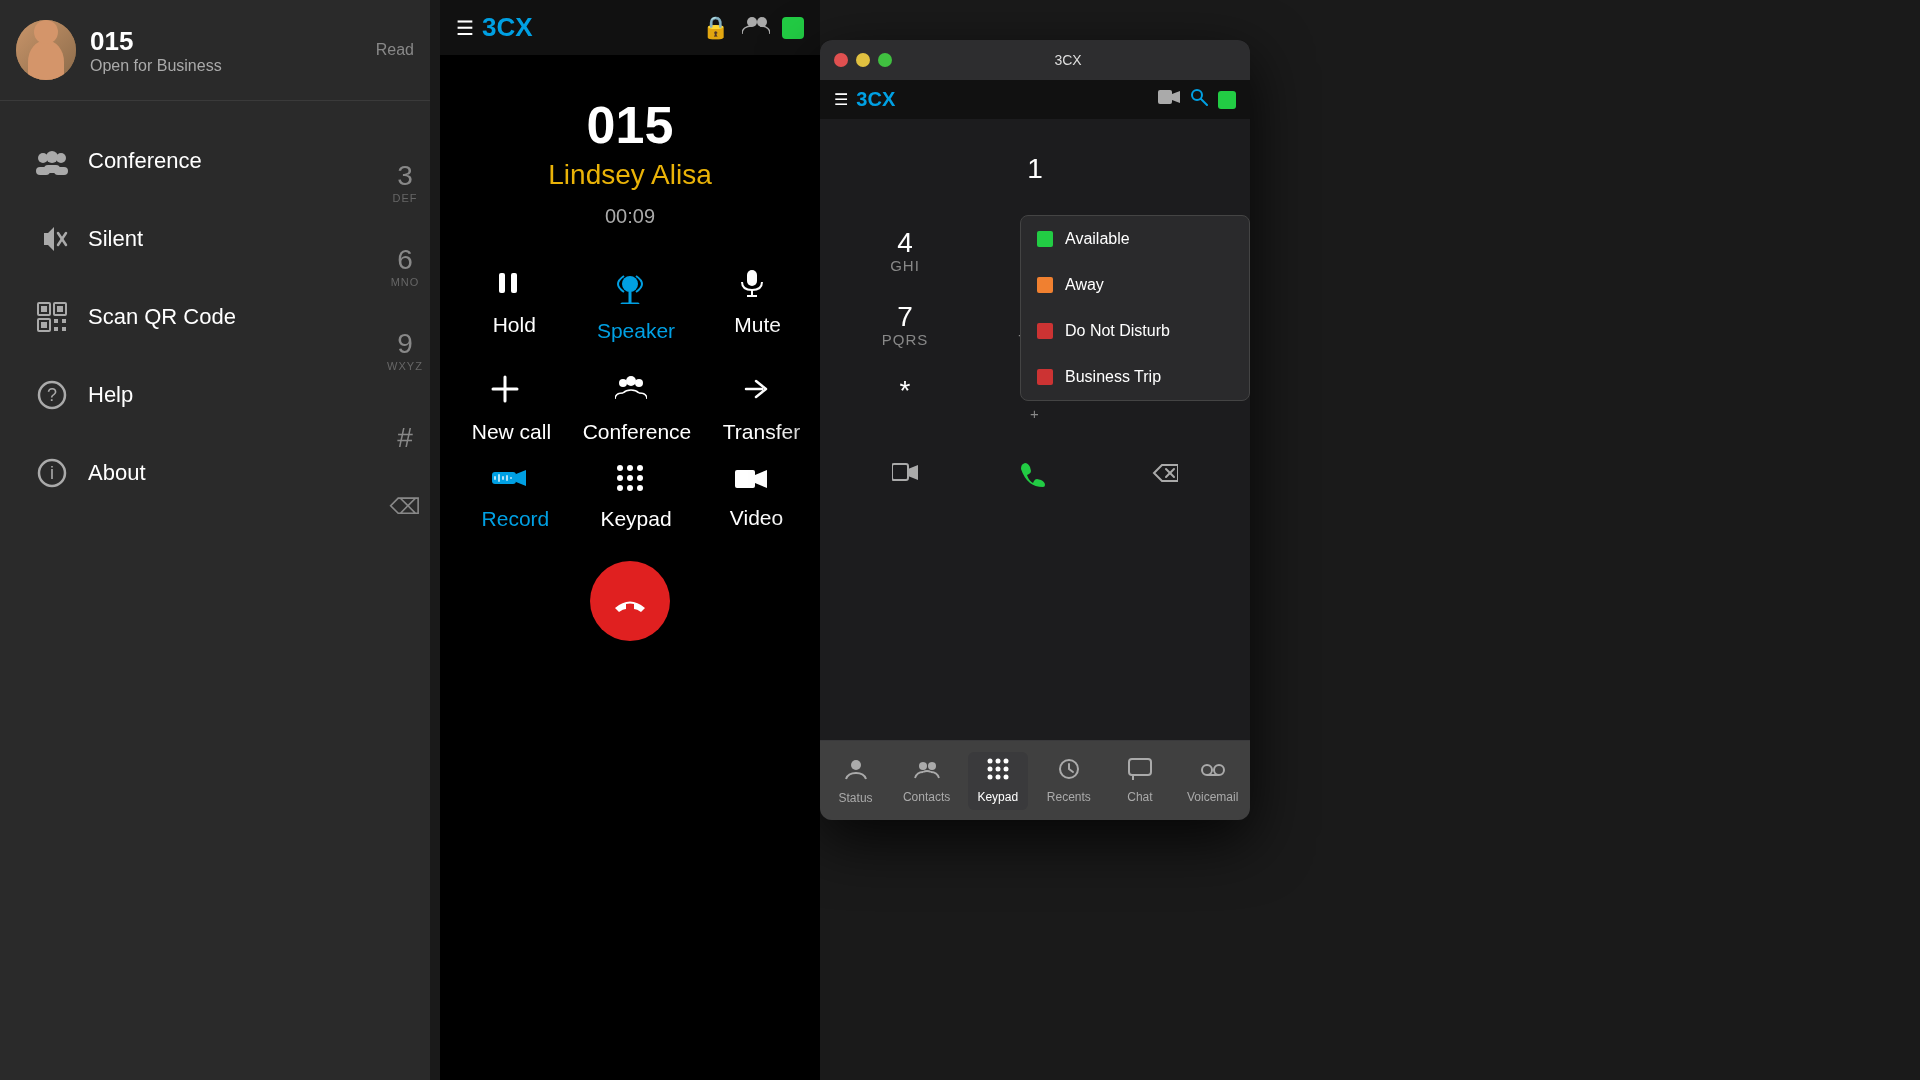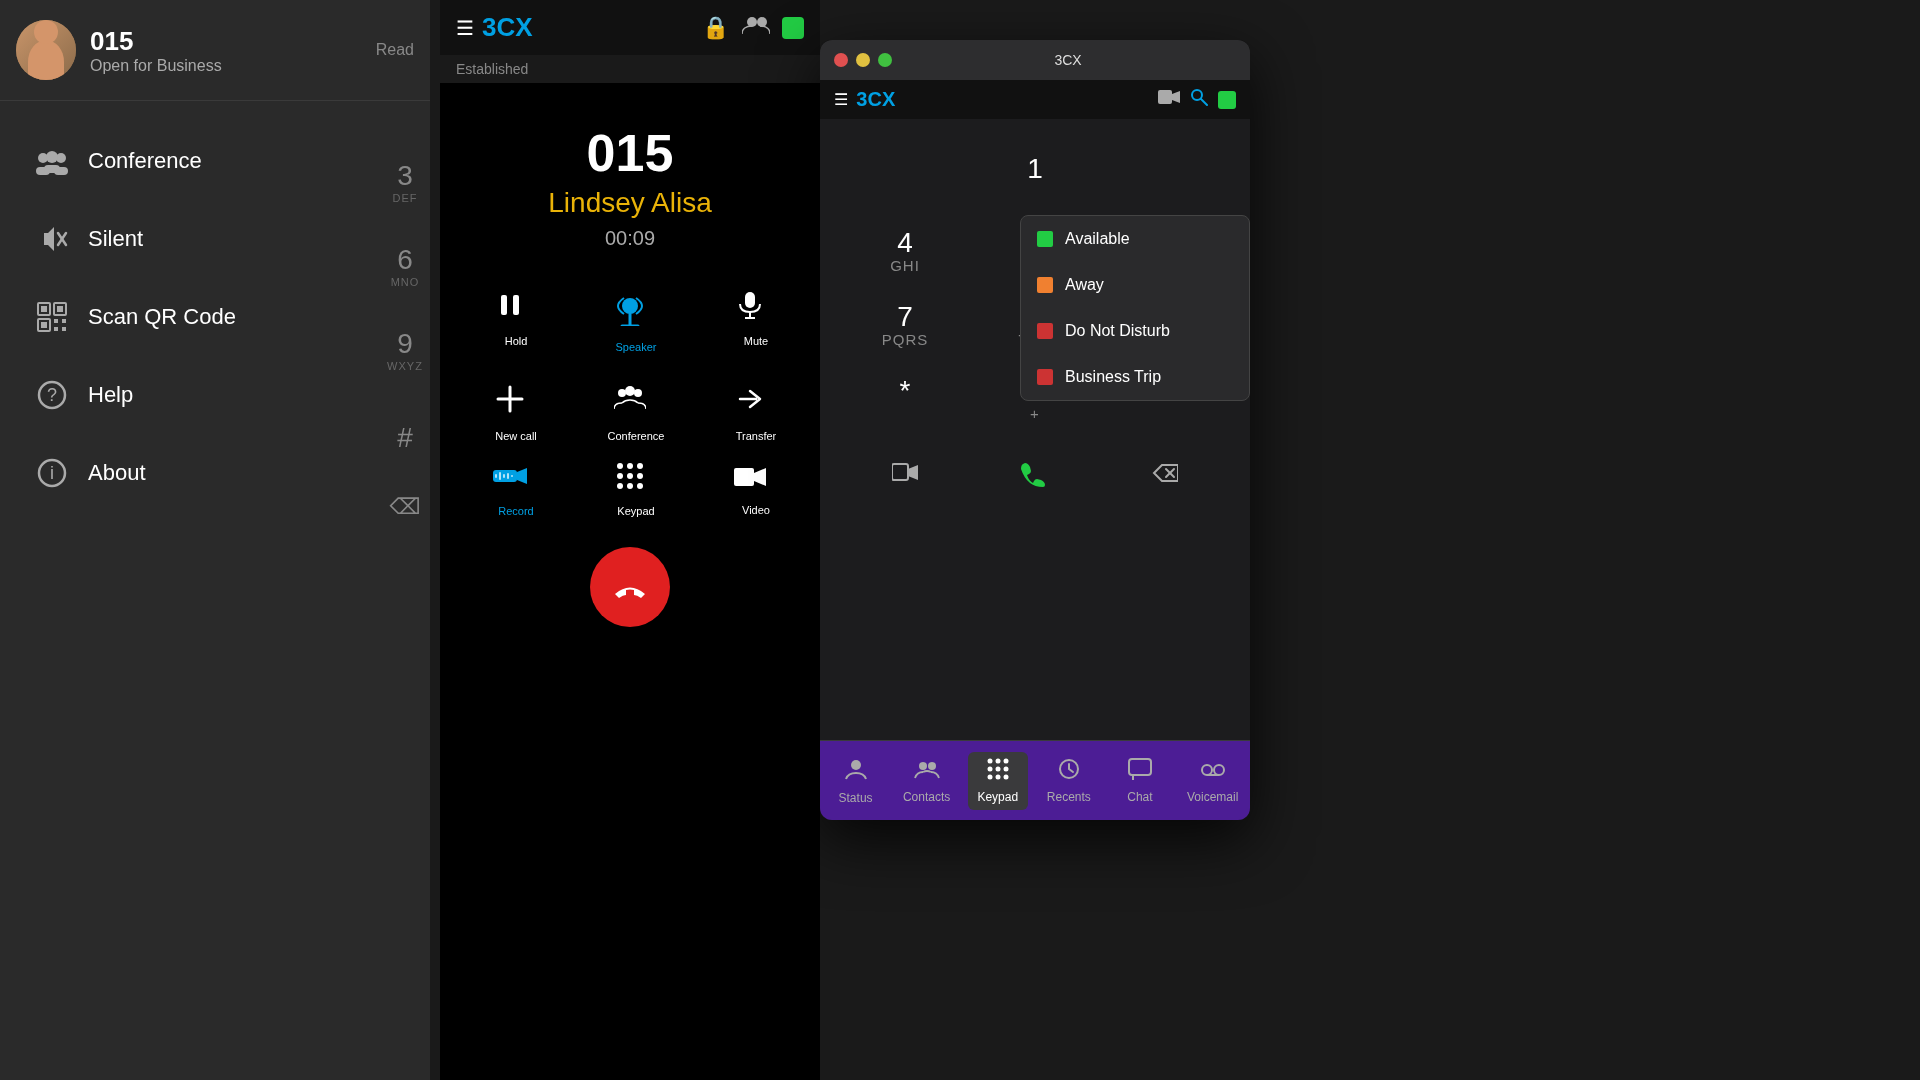--- a/index.html
+++ b/index.html
@@ -208,21 +208,21 @@
 
     .call-name {
       font-size: 28px;
       color: #eab308;
       margin-top: 4px;
     }
 
     .call-duration {
       font-size: 20px;
       color: #aaa;
-      margin-top: 8px;
+      margin-top: 14px;
     }
 
     .call-controls {
       display: flex;
       justify-content: space-around;
       padding: 20px 10px;
       width: 100%;
     }
 
     .ctrl-btn {
@@ -237,21 +237,21 @@
     .ctrl-icon {
       font-size: 30px;
       color: #fff;
     }
 
     .ctrl-icon.blue {
       color: #00a0e3;
     }
 
     .ctrl-label {
-      font-size: 11px;
+      font-size: 21px;
       color: #fff;
       margin-left: 12px;
     }
 
     .ctrl-label.blue {
       color: #00a0e3;
     }
 
     .call-controls2 {
       display: flex;
@@ -512,21 +512,21 @@
       color: #22cc44;
     }
 
     .dpad-back {
       color: #aaa;
     }
 
     
     .window-bottom-nav {
       height: 80px;
-      background: #4c1d95;
+      background: #404040;
       display: flex;
       align-items: center;
       justify-content: space-around;
       padding: 0 0;
       border-top: 1px solid #3a3a3c;
     }
 
     .bnav-item {
       display: flex;
       flex-direction: column;
@@ -669,23 +669,20 @@
         <svg width="28" height="22" viewBox="0 0 28 22" fill="none">
           <circle cx="10" cy="8" r="5" fill="#aaa"></circle>
           <circle cx="20" cy="8" r="5" fill="#aaa"></circle>
           <path d="M0 20c0-5 4-8 10-8M18 12c6 0 10 3 10 8" stroke="#aaa" stroke-width="1.5" fill="none"></path>
         </svg>
       </span>
       <div class="status-green"></div>
     </div>
   </div>
 
-  <div class="established-bar">
-    <span>Established</span>
-  </div>
 
   <div class="call-info">
     <div class="call-number">015</div>
     <div class="call-name">Lindsey Alisa</div>
     <div class="call-duration">00:09</div>
   </div>
 
   <div class="call-controls">
     <div class="ctrl-btn">
       <span class="ctrl-icon">

